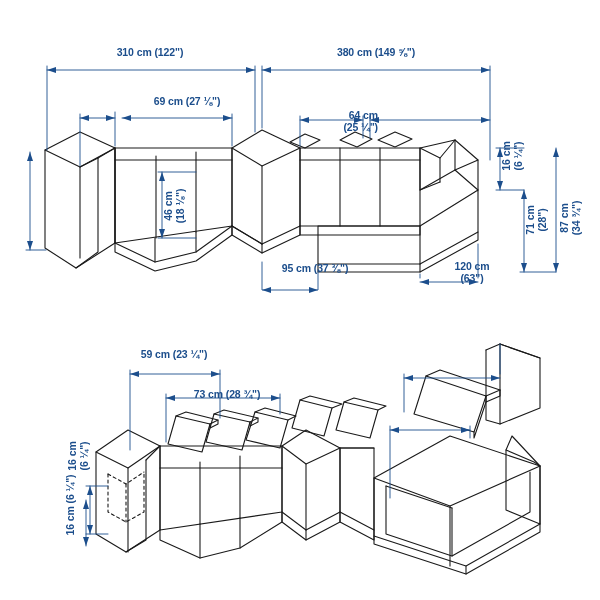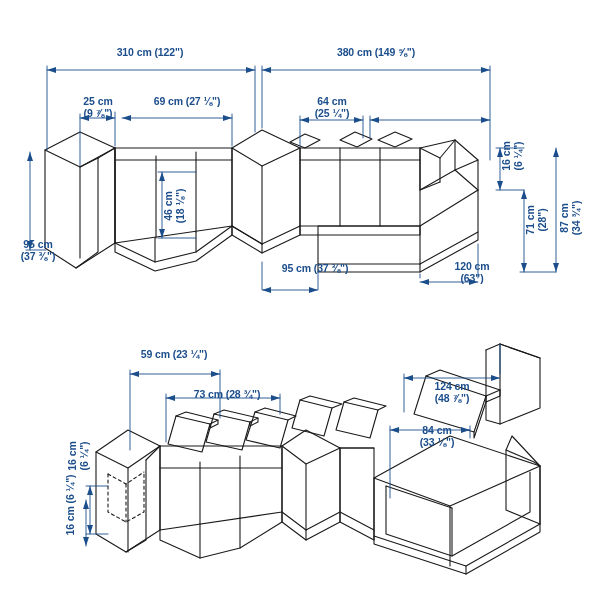--- a/index.html
+++ b/index.html
@@ -274,57 +274,49 @@
         <polygon points="86,500 83,509 89,509"></polygon>
         <polygon points="86,546 83,537 89,537"></polygon>
       </g>
     </g>
   </svg>
 
   <div class="dim-label center" style="left:50px; top:46px; width:200px;">310 cm (122")</div>
 
   <div class="dim-label center" style="left:266px; top:46px; width:220px;">380 cm (149 ⅝")</div>
 
-  <div class="dim-label center" style="left:56px; top:95px; width:84px;">25 cm
-(9 ⅞")</div>
 
   <div class="dim-label center" style="left:126px; top:95px; width:122px;">69 cm (27 ⅛")</div>
 
-  <div class="dim-label center" style="left:286px; top:95px; width:92px;">64 cm
+  <div class="dim-label center" style="left:286px; top:109px; width:92px;text-align:right;">64 cm
 (25 ¼")</div>
 
 
   <div class="dim-label center rot90" style="left:500px; top:196px; width:80px;">16 cm
 (6 ¼")</div>
 
   <div class="dim-label center rot90" style="left:524px; top:264px; width:88px;">71 cm
 (28")</div>
 
   <div class="dim-label center rot90" style="left:558px; top:268px; width:100px;">87 cm
 (34 ¾")</div>
 
   <div class="dim-label center rot90" style="left:162px; top:246px; width:80px;">46 cm
 (18 ⅛")</div>
 
-  <div class="dim-label center" style="left:8px; top:238px; width:60px;">95 cm
-(37 ⅜")</div>
 
   <div class="dim-label center" style="left:250px; top:262px; width:130px;">95 cm (37 ⅜")</div>
 
   <div class="dim-label center" style="left:432px; top:260px; width:80px;">120 cm
 (63")</div>
 
   <div class="dim-label center" style="left:104px; top:348px; width:140px;">59 cm (23 ¼")</div>
 
   <div class="dim-label center" style="left:152px; top:388px; width:150px;">73 cm (28 ¾")</div>
 
-  <div class="dim-label center" style="left:400px; top:380px; width:104px;">124 cm
-(48 ⅞")</div>
-
-  <div class="dim-label center" style="left:390px; top:424px; width:94px;">84 cm
-(33 ⅛")</div>
+
 
   <div class="dim-label center rot90" style="left:66px; top:496px; width:80px;">16 cm
 (6 ¼")</div>
 
   <div class="dim-label center rot90" style="left:64px; top:560px; width:110px;">16 cm (6 ¼")</div>
 
 </div>
 
 </body></html>

